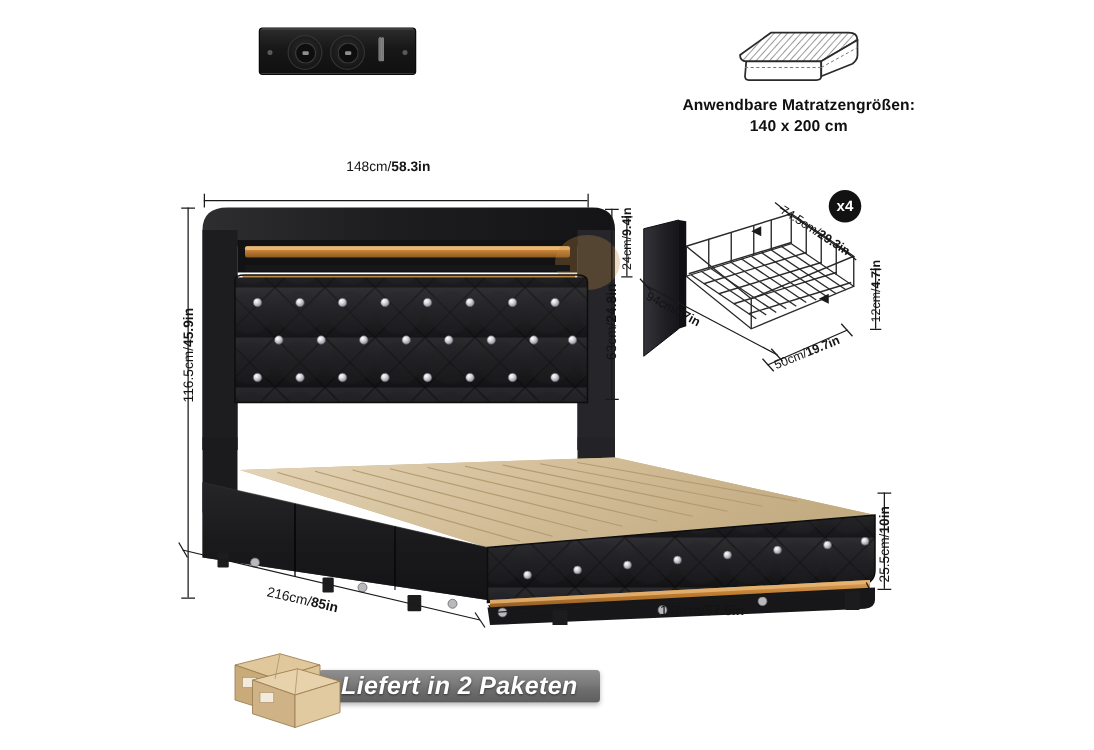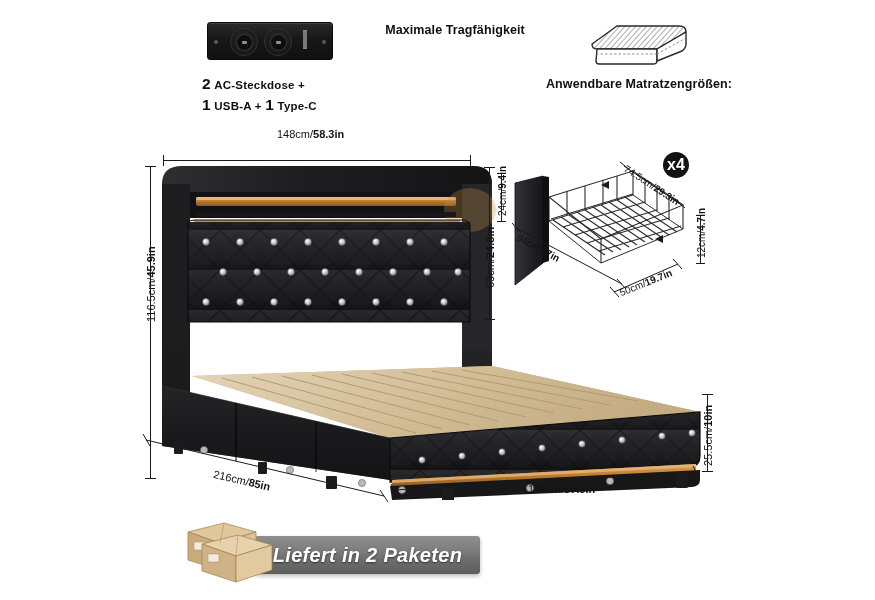--- a/index.html
+++ b/index.html
@@ -78,71 +78,58 @@
   .tick { position: absolute; background: #1a1a1a; }
   .dim-label {
     position: absolute; font-size: 11px; color: #141414; white-space: nowrap;
     font-weight: 400; letter-spacing: 0;
   }
   .dim-label b { font-weight: 700; }
   .rot90  { transform-origin: 0 0; transform: rotate(-90deg); }
 
   
   .banner {
-    position: absolute; height: 38px; border-radius: 3px;
+    position: absolute; height: 26px; border-radius: 3px;
     background: linear-gradient(180deg,#8f8f8f 0%,#7c7c7c 40%,#6e6e6e 60%,#5e5e5e 100%);
     box-shadow: 0 2px 4px rgba(0,0,0,.28);
     display: flex; align-items: center; justify-content: center;
   }
   .banner-text {
     color: #fff; font-size: 20px; font-weight: 700; letter-spacing: .3px;
     text-shadow: 0 1px 2px rgba(0,0,0,.55);
     font-style: italic;
   }
 
   
   .badge-x4 {
     position: absolute; width: 26px; height: 26px; border-radius: 50%;
-    background: #121212; color: #fff; font-size: 16px; font-weight: 700;
+    background: #121212; color: #fff; font-size: 12px; font-weight: 700;
     display: flex; align-items: center; justify-content: center;
     letter-spacing: .2px;
   }
 </style>
 </head>
 <body>
 
 <div class="stage">
 
   <div class="feature" style="left:190px; top:22px; width:160px;">
     <div class="socket-panel">
       <span class="screw l"></span>
       <span class="screw r"></span>
       <span class="socket s1"></span>
       <span class="socket s2"></span>
       <span class="usb-grp">
         <span class="usb-port"></span>
         <span class="usb-port c"></span>
       </span>
     </div>
-    <div class="cap" style="margin-top:13px; text-align:left; padding-left:12px;">
-      <div>
-        <span class="big">2</span>
-        <span class="sm">AC-Steckdose +</span>
-      </div>
-      <div>
-        <span class="big">1</span>
-        <span class="sm">USB-A +</span>
-        <span class="big">1</span>
-        <span class="sm">Type-C</span>
-      </div>
-    </div>
   </div>
 
   <div class="feature" style="left:376px; top:20px; width:158px;">
-    <div class="cap" style="margin-top:2px;">Maximale Tragfähigkeit</div>
   </div>
 
   <div class="feature" style="left:541px; top:20px; width:196px;text-align:center;">
     <div class="mattress-ico">
       <svg width="104" height="48" viewBox="0 0 104 48">
         <defs>
           <pattern id="hatch" width="4" height="4" patternUnits="userSpaceOnUse" patternTransform="rotate(42)">
             <line x1="0" y1="0" x2="0" y2="4" stroke="#4a4a4a" stroke-width="0.9"></line>
           </pattern>
         </defs>
@@ -150,20 +137,21 @@
         <path d="M30 6 L92 6 Q99 6 99 12 L70 29 L10 29 Q5 29 5 24 Z" fill="url(#hatch)" stroke="#2a2a2a" stroke-width="1.4" stroke-linejoin="round"></path>
 
         <path d="M10 29 L70 29 L70 41 Q70 44 66 44 L12 44 Q9 44 9 41 Z" fill="#fff" stroke="#2a2a2a" stroke-width="1.4" stroke-linejoin="round"></path>
 
         <path d="M70 29 L99 12 L99 24 Q99 28 95 31 L70 41 Z" fill="#fff" stroke="#2a2a2a" stroke-width="1.4" stroke-linejoin="round"></path>
         <line x1="9" y1="34" x2="70" y2="34" stroke="#777" stroke-width="0.8" stroke-dasharray="2.5 2"></line>
         <line x1="70" y1="34" x2="99" y2="18" stroke="#777" stroke-width="0.8" stroke-dasharray="2.5 2"></line>
       </svg>
     </div>
     <div class="cap">Anwendbare Matratzengrößen:</div>
+    <div class="cap">140 x 200 cm</div>
   </div>
 
   <div class="abs" style="left:140px; top:150px; width:600px; height:350px;">
     <svg width="600" height="350" viewBox="0 0 600 350">
       <defs>
         <linearGradient id="leath" x1="0" y1="0" x2="0" y2="1">
           <stop offset="0%" stop-color="#2a2a2d"></stop>
           <stop offset="50%" stop-color="#1a1a1c"></stop>
           <stop offset="100%" stop-color="#111113"></stop>
         </linearGradient>

